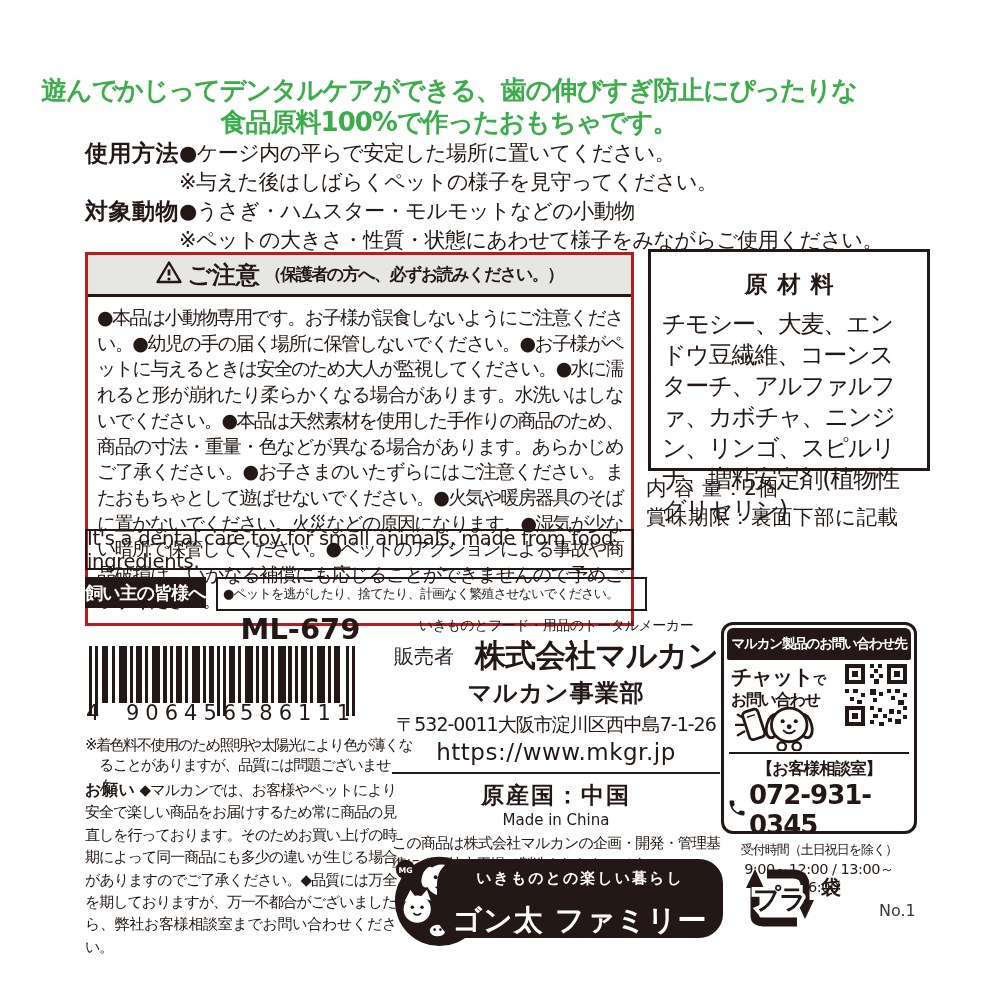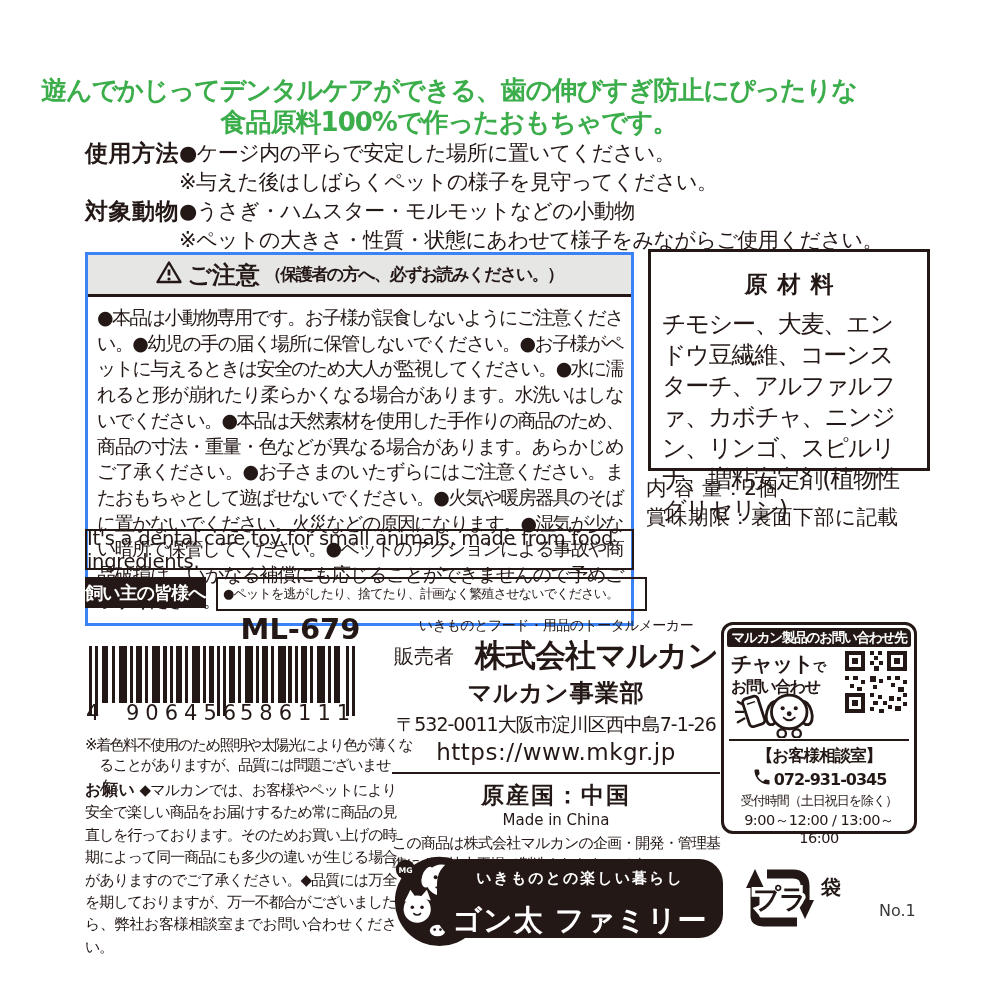--- a/index.html
+++ b/index.html
@@ -6,21 +6,21 @@
   .page{position:relative;width:1000px;height:1000px;background:#ffffff;overflow:hidden;
         font-family:"DejaVu Sans","Liberation Sans",sans-serif;color:#231815;}
   
   .headline{position:absolute;top:74px;left:0;width:898px;text-align:center;
             font-weight:bold;font-size:26px;line-height:32px;letter-spacing:-1px;color:#3bad4a;}
   
   .inforow{position:absolute;left:85px;display:flex;}
   .inflabel{font-weight:bold;font-size:23px;line-height:29px;letter-spacing:0.5px;white-space:nowrap;}
   .inflines{font-size:21px;line-height:29px;letter-spacing:-0.5px;white-space:nowrap;}
   
-  .caution{position:absolute;left:85px;top:252px;width:549px;border:3px solid #3b82f6;box-sizing:border-box;background:#fff;}
+  .caution{position:absolute;left:85px;top:252px;width:549px;border:3px solid #b91c1c;box-sizing:border-box;background:#fff;}
   .caution-head{background:#e6e6e5;border-bottom:3px solid #231815;height:39px;display:flex;align-items:center;justify-content:center;gap:5px;}
   .caution-title{font-size:24px;font-weight:bold;letter-spacing:0;}
   .caution-sub{font-size:17px;font-weight:bold;letter-spacing:-1.5px;}
   .caution-body{padding:8px 8px 10px 9px;font-size:19px;line-height:25.7px;letter-spacing:-1.7px;text-align:justify;}
   
   .ingredients{position:absolute;left:648px;top:249px;width:282px;height:222px;border:3px solid #231815;box-sizing:border-box;background:#fff;}
   .ing-title{margin-top:17px;text-align:center;font-size:23px;font-weight:bold;letter-spacing:10px;text-indent:10px;}
   .ing-body{margin:9px 11px 0;font-size:24px;line-height:31px;letter-spacing:-1.2px;}
   .contents{position:absolute;left:646px;top:474px;font-size:20.5px;line-height:29px;letter-spacing:0.5px;}
   
@@ -50,33 +50,33 @@
   .division{font-size:24px;font-weight:bold;letter-spacing:1px;margin-top:0px;}
   .address{font-size:19px;letter-spacing:-1px;margin-top:3px;white-space:nowrap;}
   .url{font-size:23px;letter-spacing:0.5px;margin-top:1px;}
   .seller-div{border-top:2px solid #231815;margin-top:7px;}
   .origin{font-size:23px;font-weight:bold;letter-spacing:2px;margin-top:6px;}
   .origin-en{font-size:15px;margin-top:0;}
   .origin-note{font-size:15px;line-height:21px;letter-spacing:-1.1px;margin-top:4px;text-align:justify;}
   
   .contact{position:absolute;left:721px;top:622px;width:196px;height:212px;border:3.5px solid #231815;border-radius:12px;
            box-sizing:border-box;background:#fff;padding:3px 3px 0;}
-  .contact-head{background:#231815;color:#fff;border-radius:6px 6px 2px 2px;height:19px;display:flex;align-items:center;
+  .contact-head{background:#231815;color:#fff;border-radius:6px 6px 2px 2px;height:32px;display:flex;align-items:center;
                 justify-content:center;font-size:13.5px;font-weight:bold;letter-spacing:-1.2px;white-space:nowrap;}
   .chatarea{position:relative;height:94px;}
   .chatlines{position:absolute;left:4px;top:7px;line-height:20px;white-space:nowrap;}
   .chat-big{font-size:21px;font-weight:bold;letter-spacing:-1px;}
   .chat-small{font-size:13px;font-weight:bold;}
   .chat-l2{font-size:16px;font-weight:bold;letter-spacing:-1.5px;}
   .qr{position:absolute;right:2px;top:2px;}
   .dogart{position:absolute;left:8px;top:37px;}
   .chat-div{position:absolute;left:2px;right:2px;bottom:0;border-top:2px solid #231815;}
   .room{text-align:center;font-size:16.5px;font-weight:bold;letter-spacing:-1px;margin-top:4px;white-space:nowrap;}
   .phonerow{display:flex;align-items:center;justify-content:center;gap:2px;margin-top:0;}
-  .phone-num{font-size:16px;font-weight:bold;letter-spacing:-1px;}
+  .phone-num{font-size:26px;font-weight:bold;letter-spacing:-1px;}
   .hours-note{text-align:center;font-size:13px;letter-spacing:-1px;margin-top:1px;}
   .hours{text-align:center;font-size:14.5px;letter-spacing:-0.5px;margin-top:1px;}
   
   .gonta{position:absolute;left:437px;top:859px;width:286px;height:79px;background:#231815;border-radius:24px;
          color:#fff;text-align:center;box-sizing:border-box;padding-top:10px;}
   .gonta-tag{font-size:15px;font-weight:bold;letter-spacing:2px;}
   .gonta-name{font-size:29px;font-weight:bold;letter-spacing:1px;margin-top:13px;}
   .animals{position:absolute;left:391px;top:851px;}
   .pla{position:absolute;left:739px;top:858px;}
   .bag{position:absolute;left:821px;top:874px;font-size:20px;font-weight:bold;}

